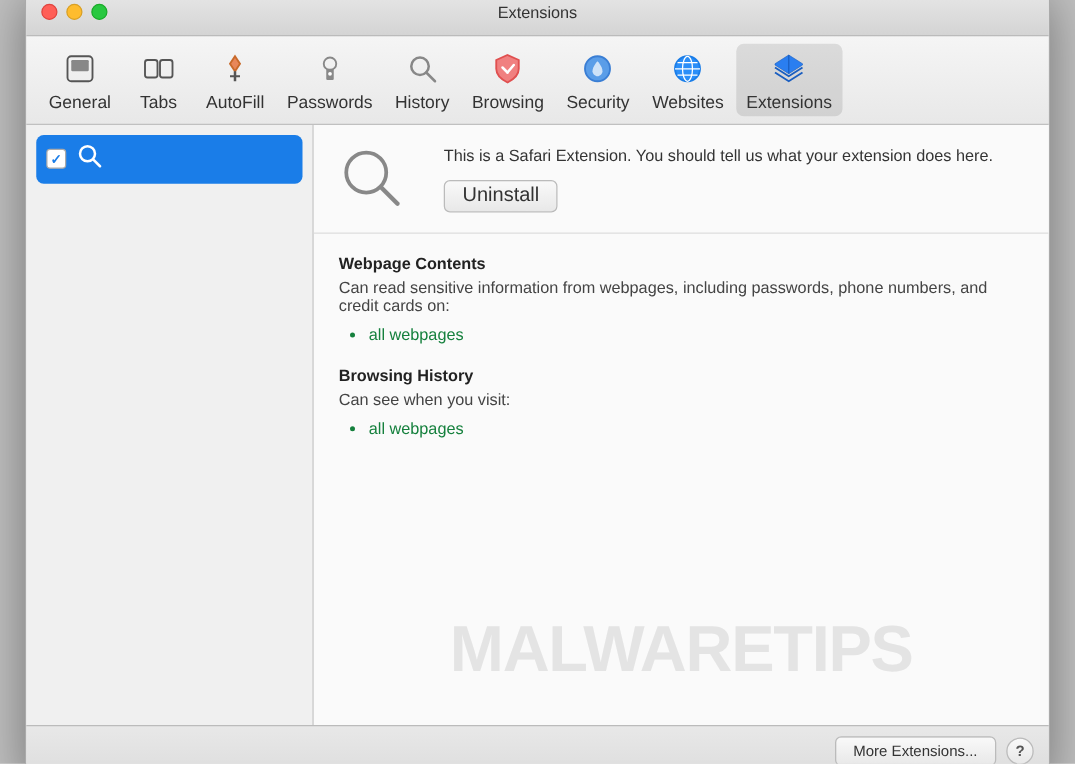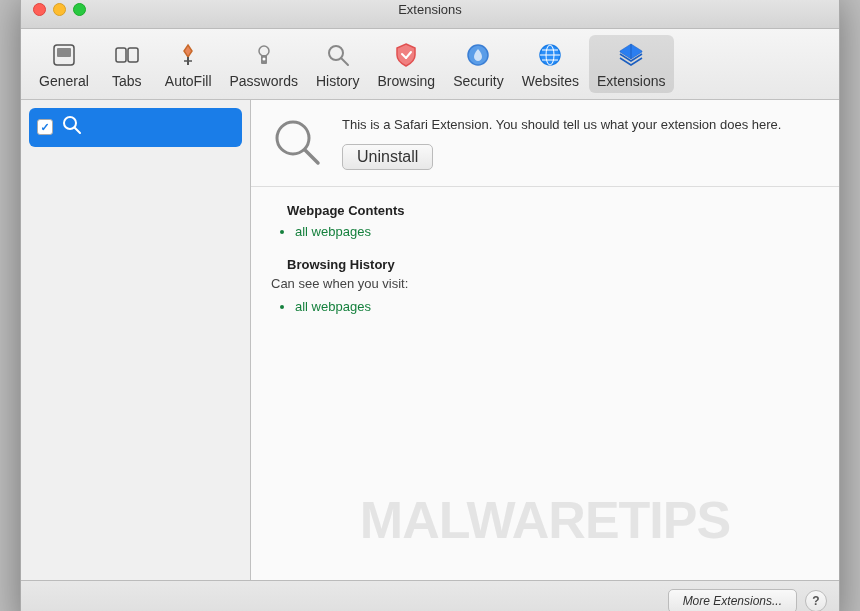--- a/index.html
+++ b/index.html
@@ -184,21 +184,21 @@
       pointer-events: none;
       user-select: none;
       z-index: 0;
     }
 
     
     .ext-header {
       padding: 16px 20px;
       display: flex;
       align-items: flex-start;
-      gap: 19px;
+      gap: 32px;
       border-bottom: 1px solid #ddd;
       background: #fafafa;
       position: relative;
       z-index: 1;
     }
 
     .ext-icon {
       width: 52px;
       height: 52px;
       display: flex;
@@ -240,21 +240,20 @@
 
     .permission-group {
       margin-bottom: 16px;
     }
 
     .permission-title {
       font-size: 13px;
       font-weight: 700;
       color: #222;
       margin-bottom: 4px;
-      margin-left: 16px;
     }
 
     .permission-desc {
       font-size: 13px;
       color: #444;
       margin-bottom: 6px;
     }
 
     .permission-list {
       list-style: disc;
@@ -279,21 +278,20 @@
     }
 
     .more-extensions-btn {
       padding: 4px 14px;
       background: linear-gradient(to bottom, #f9f9f9, #e8e8e8);
       border: 1px solid #bbb;
       border-radius: 5px;
       font-size: 12px;
       color: #333;
       cursor: pointer;
-      font-style: italic;
     }
 
     .help-btn {
       width: 22px;
       height: 22px;
       border-radius: 50%;
       border: 1px solid #bbb;
       background: linear-gradient(to bottom, #f9f9f9, #e8e8e8);
       display: flex;
       align-items: center;
@@ -449,20 +447,21 @@
         </div>
         <div class="ext-info">
           <p class="ext-description">This is a Safari Extension. You should tell us what your extension does here.</p>
           <button class="uninstall-btn">Uninstall</button>
         </div>
       </div>
 
       <div class="permissions-section">
         <div class="permission-group">
           <div class="permission-title">Webpage Contents</div>
+          <div class="permission-desc">Can read sensitive information from webpages, including passwords, phone numbers, and credit cards on:</div>
           <ul class="permission-list">
             <li>all webpages</li>
           </ul>
         </div>
 
         <div class="permission-group">
           <div class="permission-title">Browsing History</div>
           <div class="permission-desc">Can see when you visit:</div>
           <ul class="permission-list">
             <li>all webpages</li>

